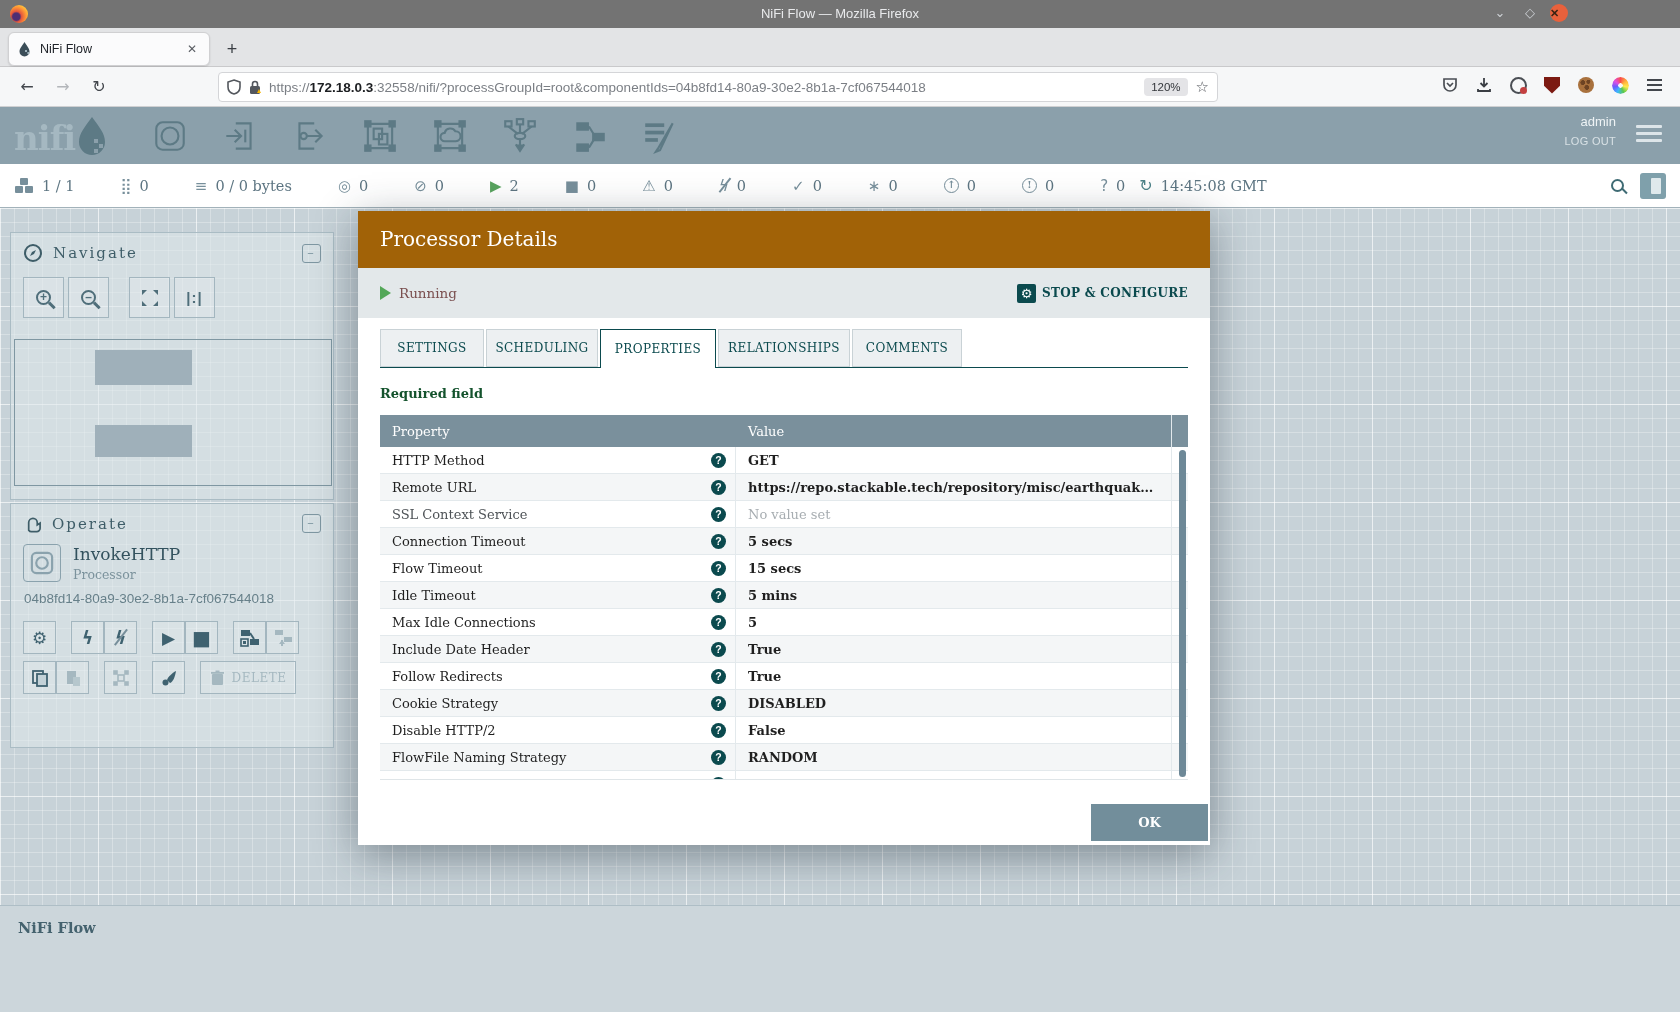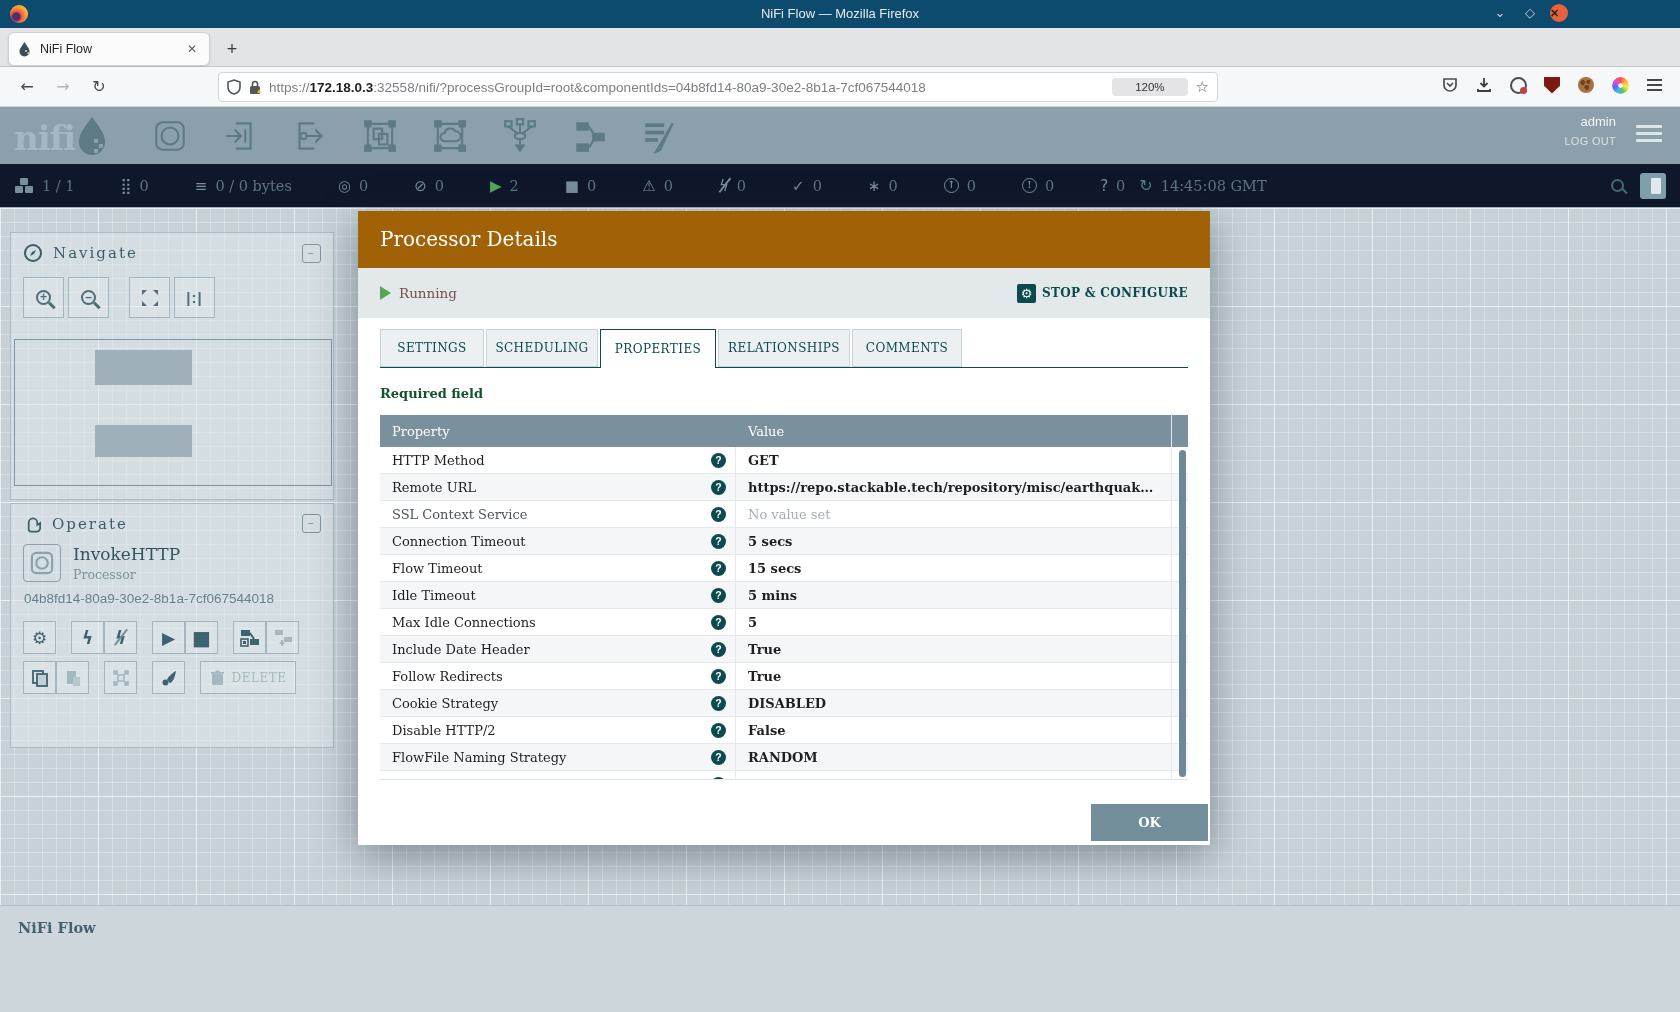--- a/index.html
+++ b/index.html
@@ -1,20 +1,20 @@
 <!DOCTYPE html>
 <html><head>
 <meta charset="utf-8">
 <style>
   * { margin:0; padding:0; box-sizing:border-box; }
   body { font-family:"Liberation Sans", sans-serif; background:#fff; }
   .screen { position:relative; width:1680px; height:1012px; overflow:hidden; background:#c7d2d8; }
 
   
-  .titlebar { position:absolute; left:0; top:0; width:100%; height:36px; background:#0c4a6e; color:#e9eaec; }
+  .titlebar { position:absolute; left:0; top:0; width:100%; height:36px; background:#737373; color:#e9eaec; }
   .ff-logo { position:absolute; left:10px; top:5px; width:18px; height:18px; border-radius:50%;
     background:radial-gradient(circle at 35% 65%, #4d2e73 0 22%, #e4573d 32%, #ff9736 58%, #ffc83d 78%); }
   .win-title { position:absolute; left:0; right:0; top:0; height:28px; line-height:28px; text-align:center; font-size:13px; }
   .win-controls { position:absolute; right:112px; top:3px; display:flex; gap:10px; align-items:center; }
   .win-btn { width:20px; height:20px; color:#cfd3d7; font-size:13px; text-align:center; line-height:20px; }
   .win-close { width:18px; height:18px; border-radius:50%; background:#e8613c; color:#3a2313; font-size:11px; line-height:18px; font-weight:bold; }
 
   .tabstrip { position:absolute; left:0; top:28px; width:100%; height:39px; background:#e3e4e6; border-bottom:1px solid #c9c9cb; }
   .tab { position:absolute; left:8px; top:4px; width:202px; height:34px; background:#fbfbfc; border:1px solid #d0d0d2; border-radius:6px;
     display:flex; align-items:center; padding:0 8px; box-shadow:0 1px 2px rgba(0,0,0,.12); }
@@ -24,21 +24,21 @@
 
   .navbar { position:absolute; left:0; top:67px; width:100%; height:40px; background:#f6f7f8; border-bottom:1px solid #cfd0d2; }
   .nav-btn { position:absolute; top:8px; width:26px; height:24px; font-size:16px; color:#43474d; text-align:center; line-height:24px;
     font-family:"DejaVu Sans", sans-serif; }
   .nav-fwd { color:#b3b6ba; }
   .urlfield { position:absolute; left:218px; top:5px; width:1000px; height:30px; background:#fff; border:1px solid #d4d5d8; border-radius:4px;
     display:flex; align-items:center; padding:0 8px; }
   .url-ico { display:inline-flex; margin-right:7px; }
   .url-text { flex:1; font-size:13.5px; color:#7b7f85; white-space:nowrap; overflow:hidden; }
   .url-host { color:#1c1e21; font-weight:bold; }
-  .zoom-badge { background:#e4e4e7; border-radius:4px; font-size:11.5px; color:#33363b; padding:3px 23px; margin-right:8px; }
+  .zoom-badge { background:#e4e4e7; border-radius:4px; font-size:11.5px; color:#33363b; padding:3px 7px; margin-right:8px; }
   .star { font-size:15px; color:#55585e; font-family:"DejaVu Sans", sans-serif; }
   .tb-icons { position:absolute; right:16px; top:8px; display:flex; gap:14px; align-items:center; }
   .tbi { width:20px; height:20px; display:flex; align-items:center; justify-content:center; }
   .ubo { width:16px; height:17px; background:#7c1a12; clip-path:polygon(0 0,100% 0,100% 55%,50% 100%,0 55%); }
   .cookie { width:16px; height:16px; border-radius:50%; background:#a9713d;
     background-image:radial-gradient(circle at 30% 35%, #6d4323 0 2.2px, transparent 2.6px),
       radial-gradient(circle at 65% 30%, #6d4323 0 1.8px, transparent 2.2px),
       radial-gradient(circle at 55% 65%, #6d4323 0 2.2px, transparent 2.6px); }
   .sparkle { width:17px; height:17px; border-radius:50%;
     background:conic-gradient(#f94d4d,#ffb13d,#ffe94d,#59c94d,#3db7ff,#6a5bff,#e050e0,#f94d4d);
@@ -54,21 +54,21 @@
   .nifi-logo { position:absolute; left:14px; top:8px; display:flex; align-items:flex-end; }
   .nifi-word { font-family:"DejaVu Serif", serif; font-weight:bold; font-size:34px; line-height:38px; color:#a5b8c1; letter-spacing:-1px; }
   .hdr-tools { position:absolute; left:150px; top:9px; display:flex; gap:30px; }
   .hdr-tool { width:40px; height:40px; display:flex; align-items:center; justify-content:center; color:#5d7a85; }
   .hdr-right { position:absolute; right:64px; top:7px; text-align:right; }
   .hdr-user { font-size:13px; color:#eef3f5; }
   .hdr-logout { font-size:11px; color:#d8e1e5; margin-top:6px; letter-spacing:.3px; }
   .hdr-menu { position:absolute; right:18px; top:18px; }
   .hdr-menu .bar { width:26px; height:3px; background:#dde5e9; margin-bottom:4px; border-radius:1px; }
 
-  .nifi-status { position:absolute; left:0; top:57px; width:100%; height:44px; background:#0f172a; border-bottom:1px solid #a2b2ba;
+  .nifi-status { position:absolute; left:0; top:57px; width:100%; height:44px; background:#ffffff; border-bottom:1px solid #a2b2ba;
     display:flex; align-items:center; padding:0 14px; font-family:"DejaVu Serif", serif; }
   .st-item { display:flex; align-items:center; gap:8px; margin-right:46px; white-space:nowrap; }
   .st-glyph { font-family:"DejaVu Sans", sans-serif; font-size:15px; color:#778f9b; }
   .st-val { font-size:14.5px; color:#5d7582; }
   .st-run { color:#58a35e; }
   .st-circ { width:15px; height:15px; border:1.5px solid #778f9b; border-radius:50%; font-size:10px; line-height:12px; text-align:center; color:#778f9b; font-weight:bold; }
   .slashed { position:relative; display:inline-block; }
   .slashed::after { content:""; position:absolute; left:48%; top:-1px; bottom:1px; width:1.5px; background:#778f9b; transform:rotate(38deg); }
   .st-time { display:flex; align-items:center; gap:8px; margin-left:4px; }
   .st-refresh { font-family:"DejaVu Sans", sans-serif; font-size:16px; color:#4d8389; }

